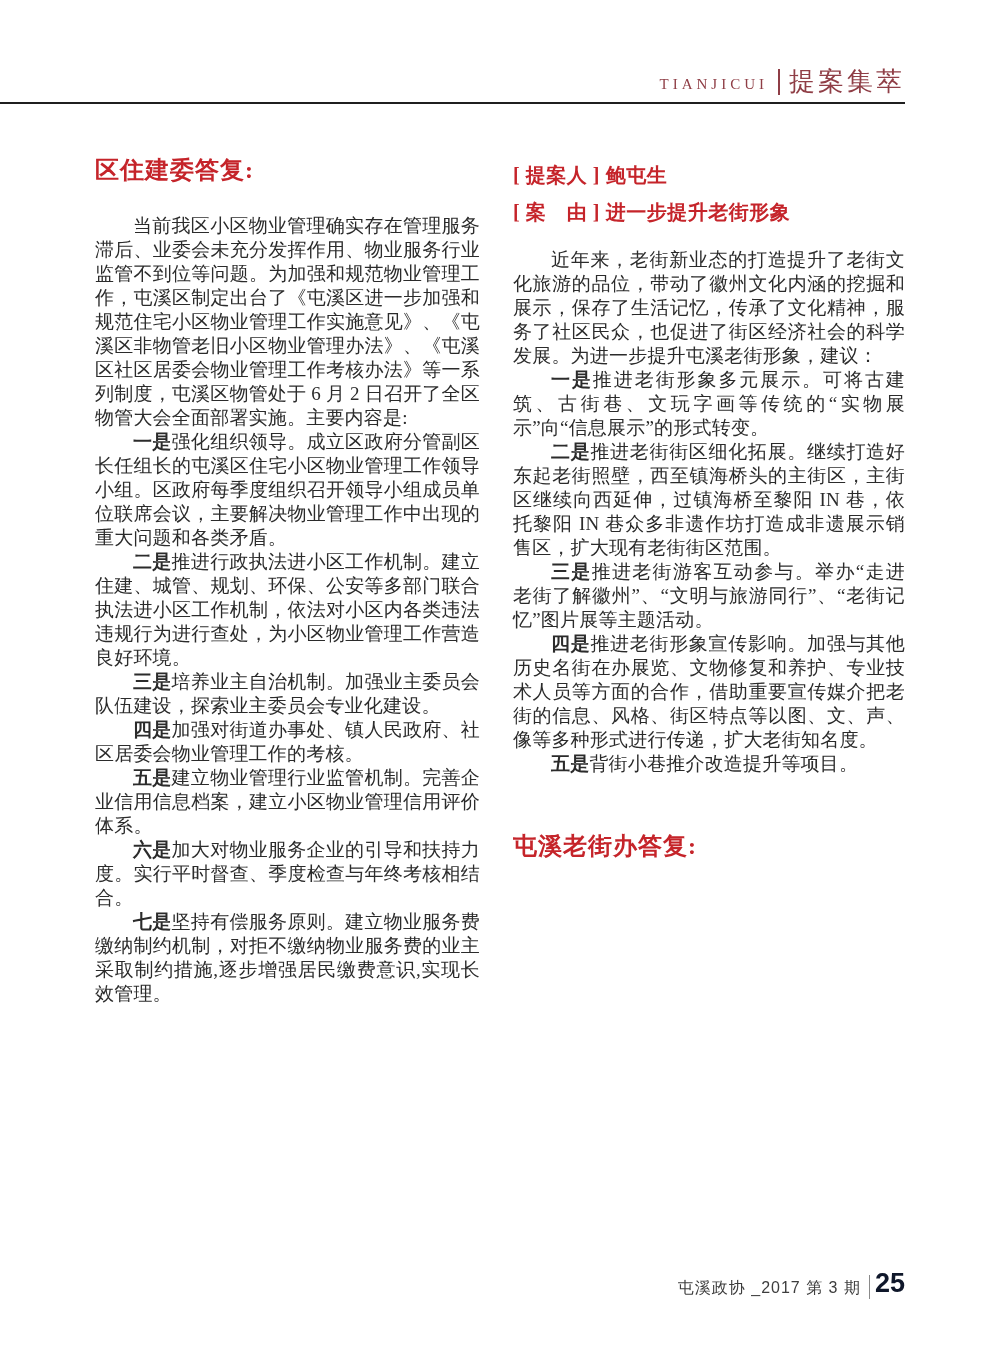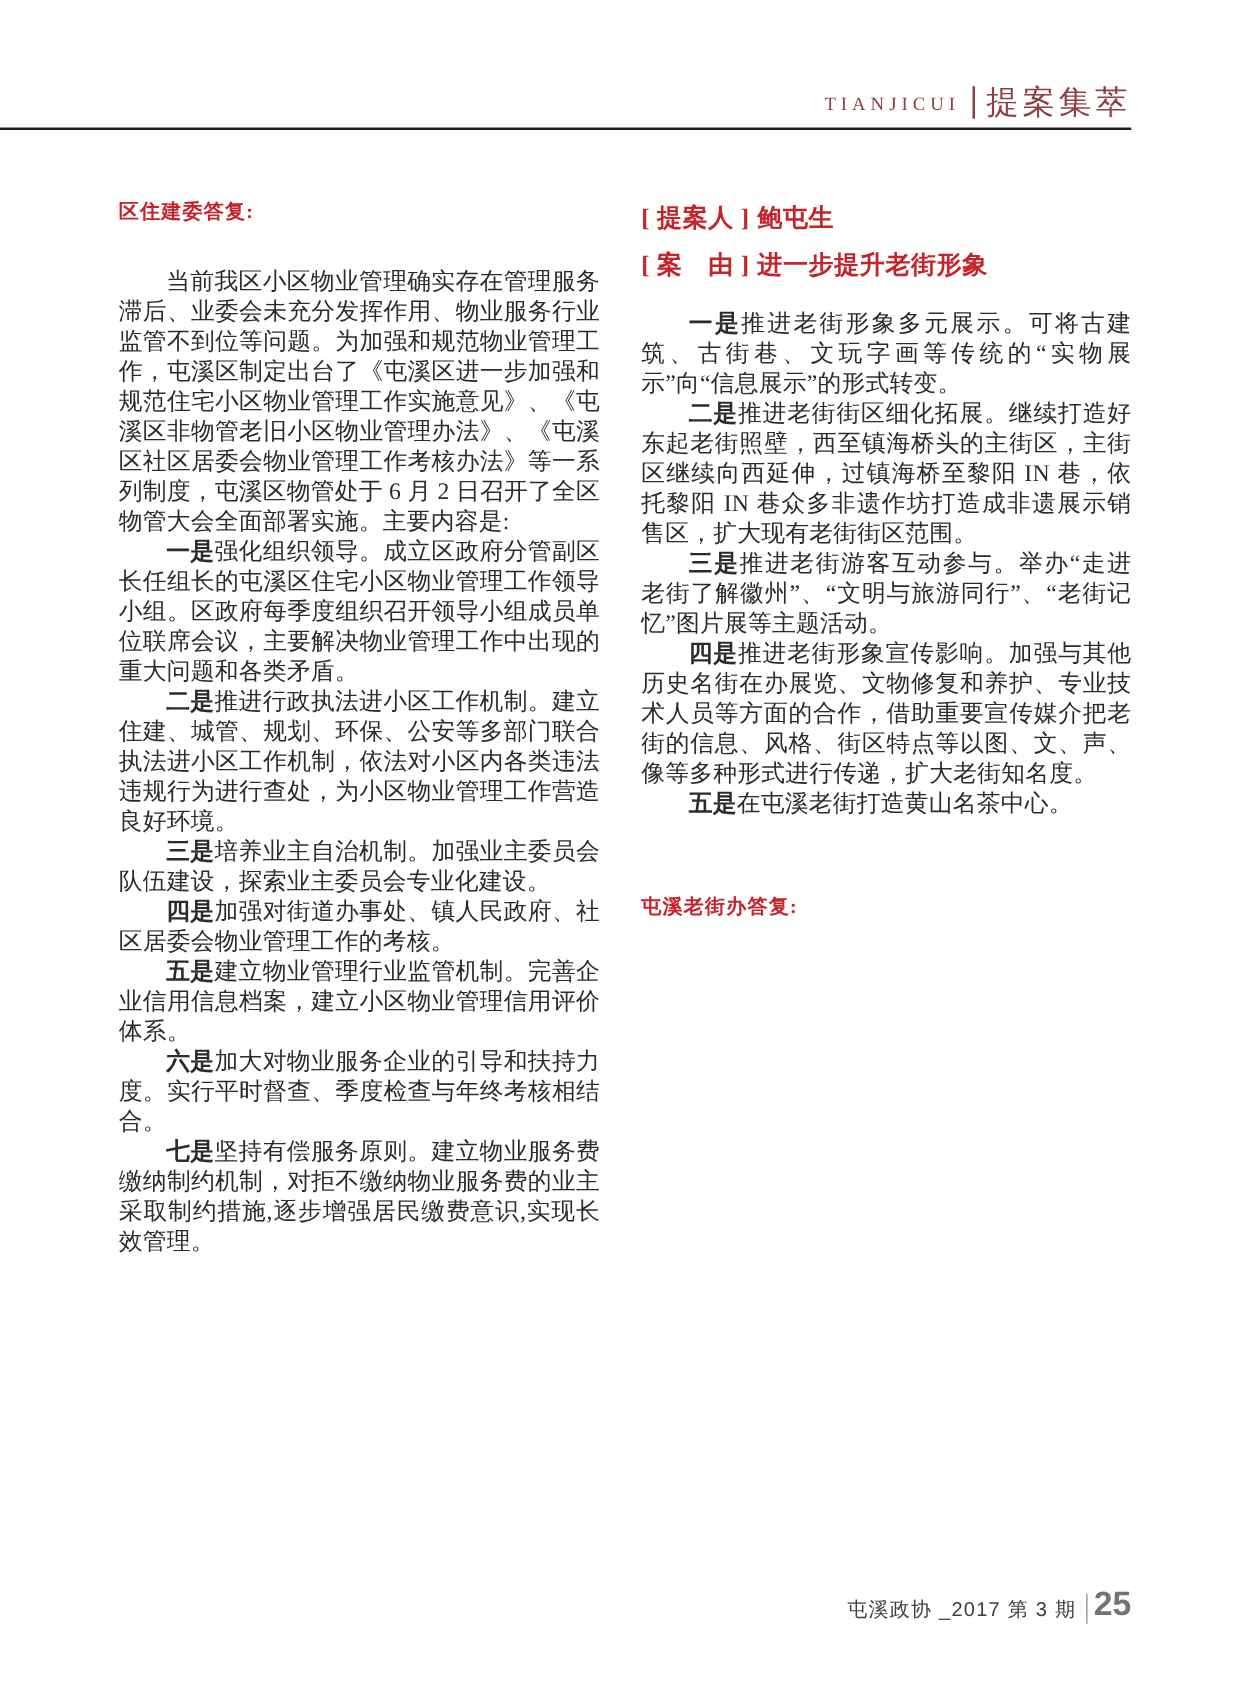--- a/index.html
+++ b/index.html
@@ -51,21 +51,21 @@
     top: 157px; left: 95px;
     width: 810px;
     display: flex;
     gap: 33px;
   }
   .col-left  { width: 385px; }
   .col-right { width: 392px; }
 
   .section-heading {
     margin: 0 0 31px 0;
-    font-size: 16px;
+    font-size: 24px;
     font-weight: bold;
     color: #c5242a;
     letter-spacing: 1px;
     line-height: 26px;
   }
   .para {
     margin: 0;
     text-indent: 2em;
     font-size: 19px;
     line-height: 24px;
@@ -106,21 +106,21 @@
   }
   .footer-sep {
     width: 1px; height: 24px;
     background: #8a8a8a;
     margin: 0 5px 0 8px;
   }
   .footer-page {
     font-family: "Liberation Sans", "DejaVu Sans", sans-serif;
     font-size: 27px;
     font-weight: bold;
-    color: #737373;
+    color: #0f172a;
   }
 </style>
 </head>
 <body>
 
 <div class="page">
 
   <div class="masthead">
     <span class="masthead-en">TIANJICUI</span>
     <span class="masthead-sep"></span>
@@ -147,25 +147,26 @@
 
       <div class="meta-block">
         <div class="meta-line">
           <span class="meta-label">[ 提案人 ]</span><span class="meta-value">鲍屯生</span>
         </div>
         <div class="meta-line">
           <span class="meta-label">[ 案　由 ]</span><span class="meta-value">进一步提升老街形象</span>
         </div>
       </div>
 
+      <p class="para"><span>近年来，老街新业态的打造提升了老街文化旅游的品位，带动了徽州文化内涵的挖掘和展示，保存了生活记忆，传承了文化精神，服务了社区民众，也促进了街区经济社会的科学发展。为进一步提升屯溪老街形象，建议：</span></p>
       <p class="para"><span class="lead">一是</span><span>推进老街形象多元展示。可将古建筑、古街巷、文玩字画等传统的“实物展示”向“信息展示”的形式转变。</span></p>
       <p class="para"><span class="lead">二是</span><span>推进老街街区细化拓展。继续打造好东起老街照壁，西至镇海桥头的主街区，主街区继续向西延伸，过镇海桥至黎阳 IN 巷，依托黎阳 IN 巷众多非遗作坊打造成非遗展示销售区，扩大现有老街街区范围。</span></p>
       <p class="para"><span class="lead">三是</span><span>推进老街游客互动参与。举办“走进老街了解徽州”、“文明与旅游同行”、“老街记忆”图片展等主题活动。</span></p>
       <p class="para"><span class="lead">四是</span><span>推进老街形象宣传影响。加强与其他历史名街在办展览、文物修复和养护、专业技术人员等方面的合作，借助重要宣传媒介把老街的信息、风格、街区特点等以图、文、声、像等多种形式进行传递，扩大老街知名度。</span></p>
-      <p class="para"><span class="lead">五是</span><span>在屯溪老街打造黄山名茶中心。</span></p>
+      <p class="para"><span class="lead">五是</span><span>背街小巷推介改造提升等项目。</span></p>
 
       <h2 class="section-heading reply-heading">屯溪老街办答复:</h2>
 
     </div>
 
   </div>
 
   <div class="footer">
     <span class="footer-info">屯溪政协 _2017 第 3 期</span>
     <span class="footer-sep"></span>

